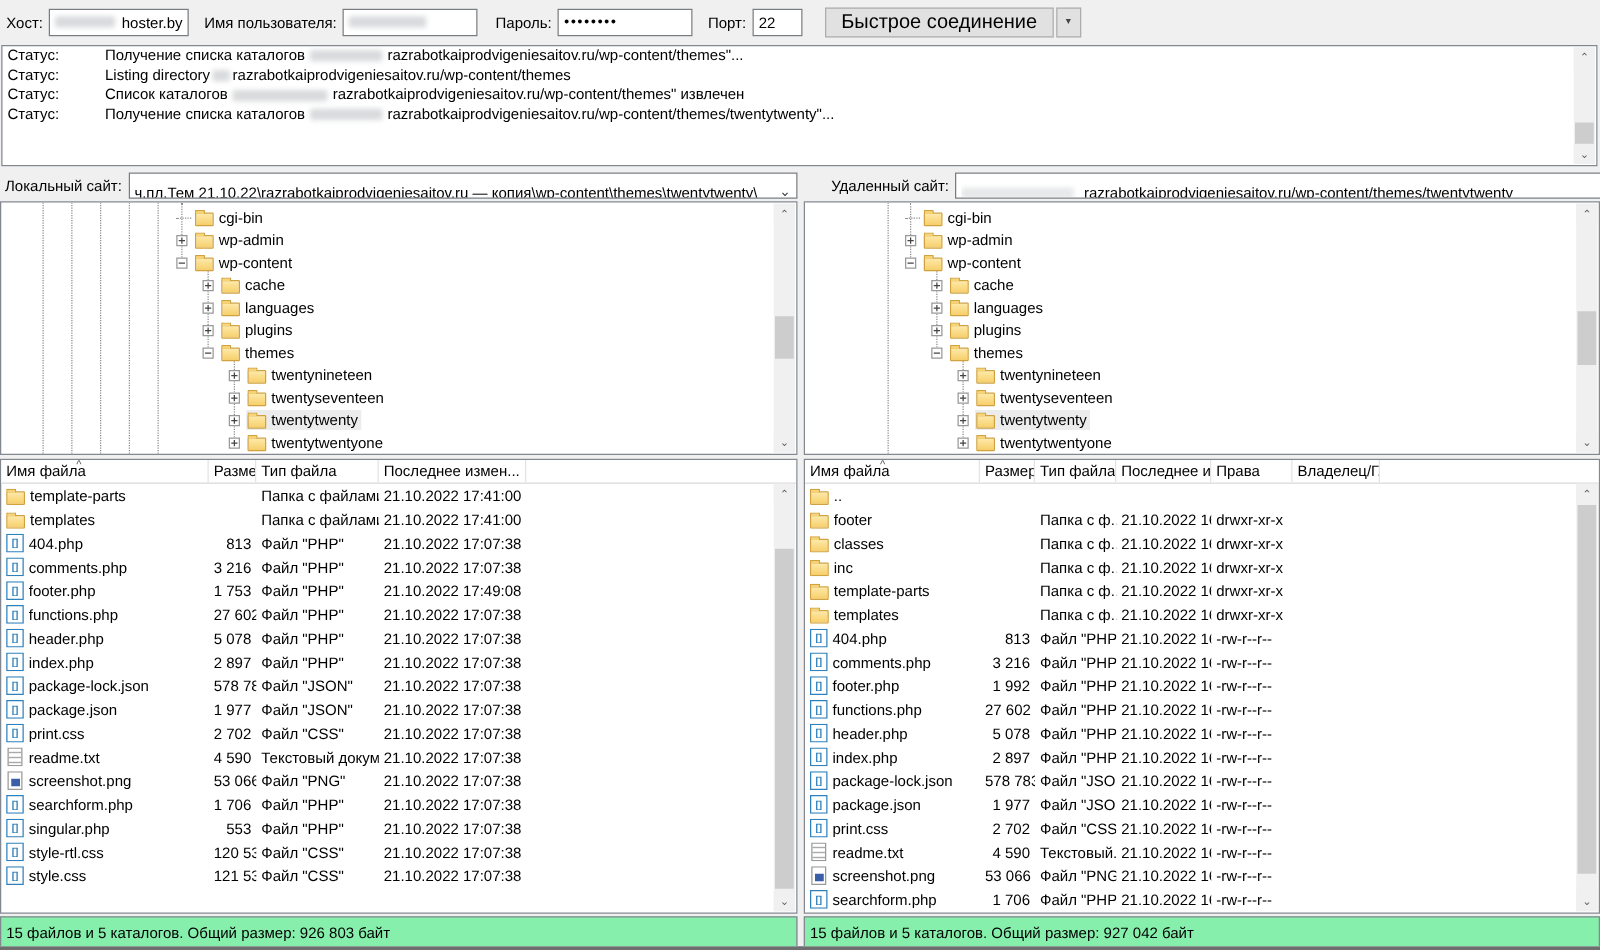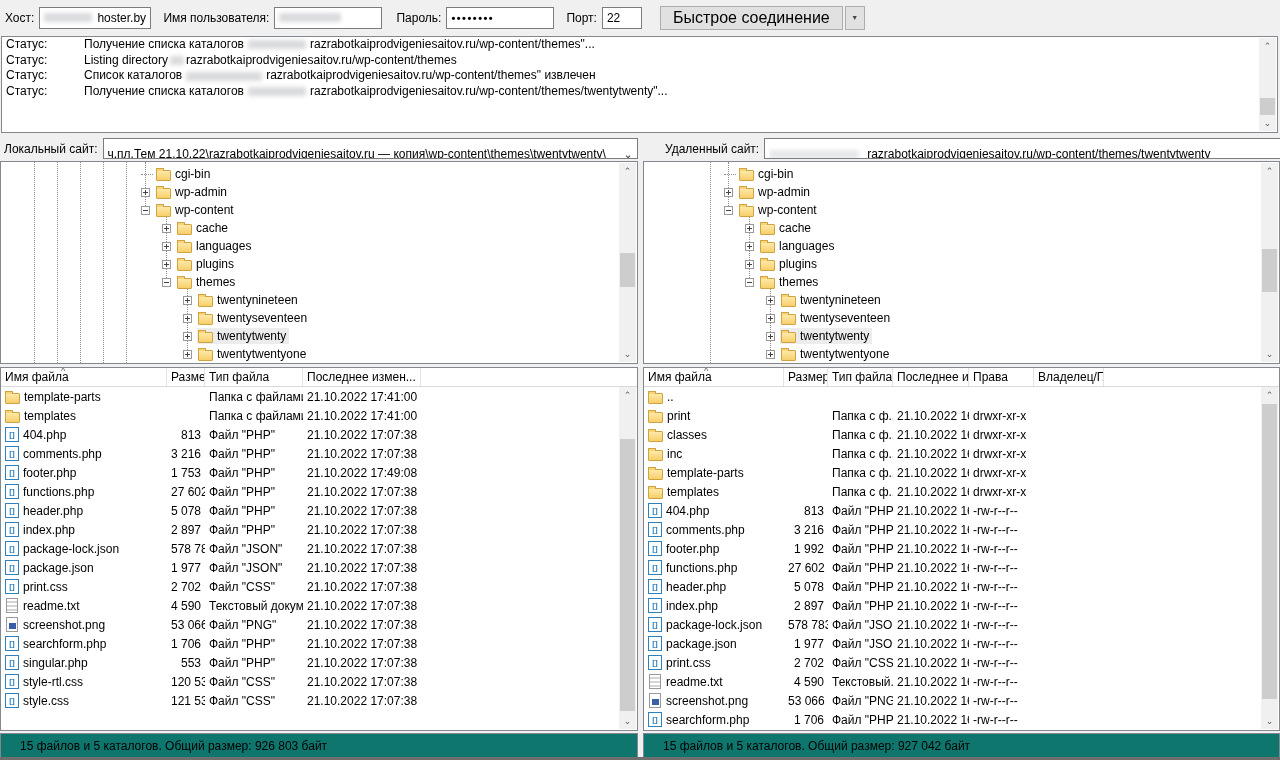--- a/index.html
+++ b/index.html
@@ -82,21 +82,21 @@
   .fcell { padding:0 4px; white-space:nowrap; overflow:hidden; }
   .cname { display:flex; align-items:center; gap:4px; }
   .csize { text-align:right; }
 
   
   .lc0 { width:166px; } .lc1 { width:38px; } .lc2 { width:98px; } .lc3 { width:118px; }
   
   .rc0 { width:140px; } .rc1 { width:44px; } .rc2 { width:65px; } .rc3 { width:76px; } .rc4 { width:65px; } .rc5 { width:70px; }
 
   
-  .pstatus { position:absolute; top:733px; height:25px; background:#0f766e; border:1px solid #828790; display:flex; align-items:center; padding-left:19px; }
+  .pstatus { position:absolute; top:733px; height:25px; background:#86efac; border:1px solid #828790; display:flex; align-items:center; padding-left:4px; }
   #local-status { left:0; width:638px; }
   #remote-status { left:643px; width:637px; }
 </style>
 </head>
 <body>
 
 <div id="toolbar">
   <span class="lbl">Хост:</span>
   <div class="tb-input" id="host-input">
     <span class="redact r-host"></span>
@@ -517,21 +517,21 @@
         </div>
         <div class="fcell csize rc1"></div>
         <div class="fcell rc2"></div>
         <div class="fcell rc3"></div>
         <div class="fcell rc4"></div>
         <div class="fcell rc5"></div>
       </div>
       <div class="frow">
         <div class="fcell cname rc0">
           <span class="ic folder"></span>
-          <span>print</span>
+          <span>footer</span>
         </div>
         <div class="fcell csize rc1"></div>
         <div class="fcell rc2">Папка с ф...</div>
         <div class="fcell rc3">21.10.2022 16:5...</div>
         <div class="fcell rc4">drwxr-xr-x</div>
         <div class="fcell rc5"></div>
       </div>
       <div class="frow">
         <div class="fcell cname rc0">
           <span class="ic folder"></span>

